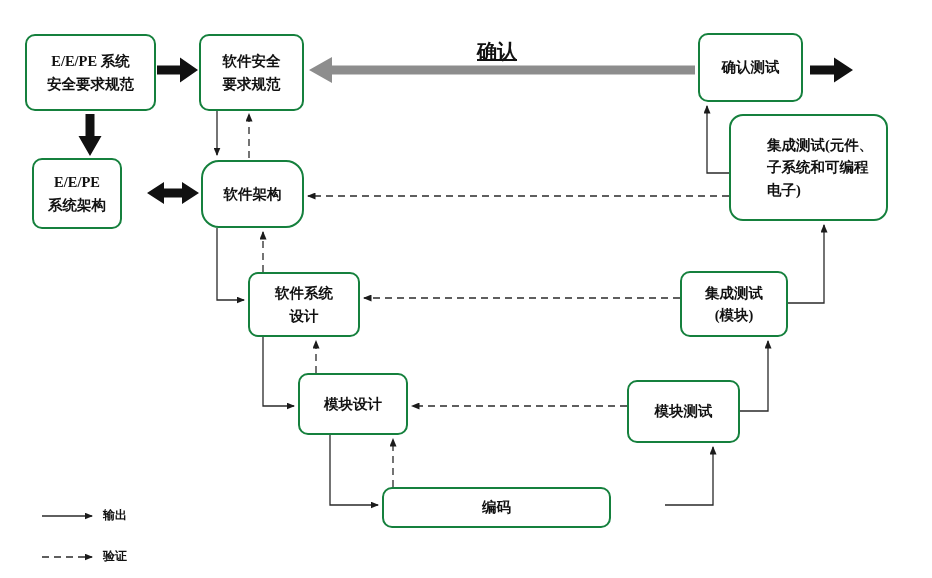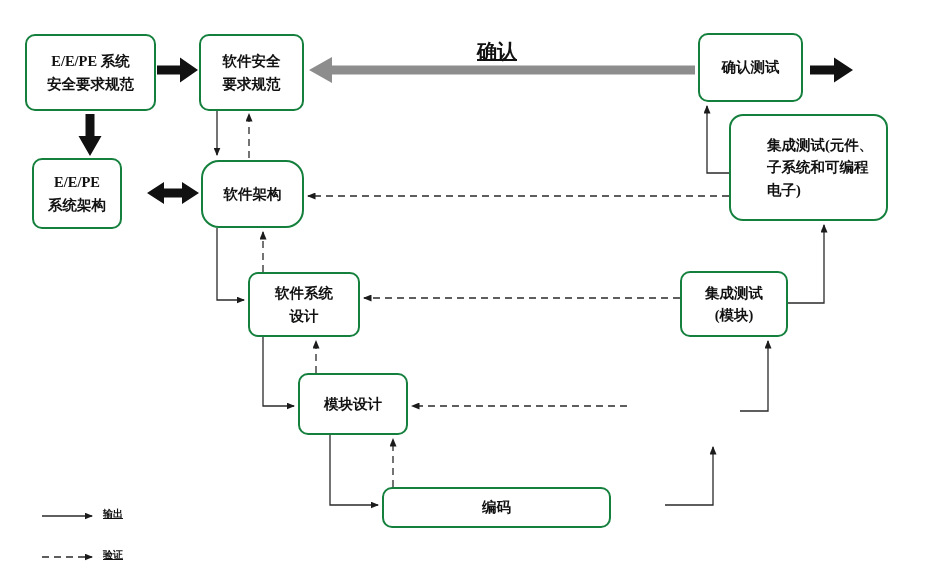--- a/index.html
+++ b/index.html
@@ -13,21 +13,21 @@
     background:#fff;border:2px solid #15803d;border-radius:10px;
     display:flex;align-items:center;justify-content:center;text-align:center;
     font-size:14.5px;font-weight:bold;line-height:1.55;white-space:pre-line;
   }
   .node.big{border-radius:14px;justify-content:flex-start;text-align:left;padding-left:36px;}
   .floating-label{
     position:absolute;z-index:2;font-size:20px;font-weight:bold;line-height:1.5;
     white-space:pre-line;
     text-decoration:underline;
   }
-  .legend-label{position:absolute;z-index:2;font-size:10px;font-weight:bold;text-decoration:underline;}
+  .legend-label{position:absolute;z-index:2;font-size:12px;font-weight:bold;}
   .center{text-align:center;}
 </style>
 </head>
 <body>
 
 <div id="stage">
 
   <svg id="connectors" width="932" height="578" viewBox="0 0 932 578">
     <defs>
       <marker id="ah" markerWidth="9" markerHeight="7" refX="7.5" refY="3.5" orient="auto" markerUnits="userSpaceOnUse">
@@ -82,20 +82,21 @@
 
   <div class="node" style="left:201px;top:160px;width:103px;height:68px;border-radius:18px;">软件架构</div>
 
   <div class="node" style="left:248px;top:272px;width:112px;height:65px;">软件系统
 设计</div>
 
   <div class="node" style="left:298px;top:373px;width:110px;height:62px;">模块设计</div>
 
   <div class="node" style="left:382px;top:487px;width:229px;height:41px;">编码</div>
 
+  <div class="node" style="left:627px;top:380px;width:113px;height:63px;">模块测试</div>
 
   <div class="node" style="left:680px;top:271px;width:108px;height:66px;">集成测试
 (模块)</div>
 
   <div class="node big" style="left:729px;top:114px;width:159px;height:107px;">集成测试(元件、
 子系统和可编程
 电子)</div>
 
   <div class="node" style="left:698px;top:33px;width:105px;height:69px;">确认测试</div>
 

